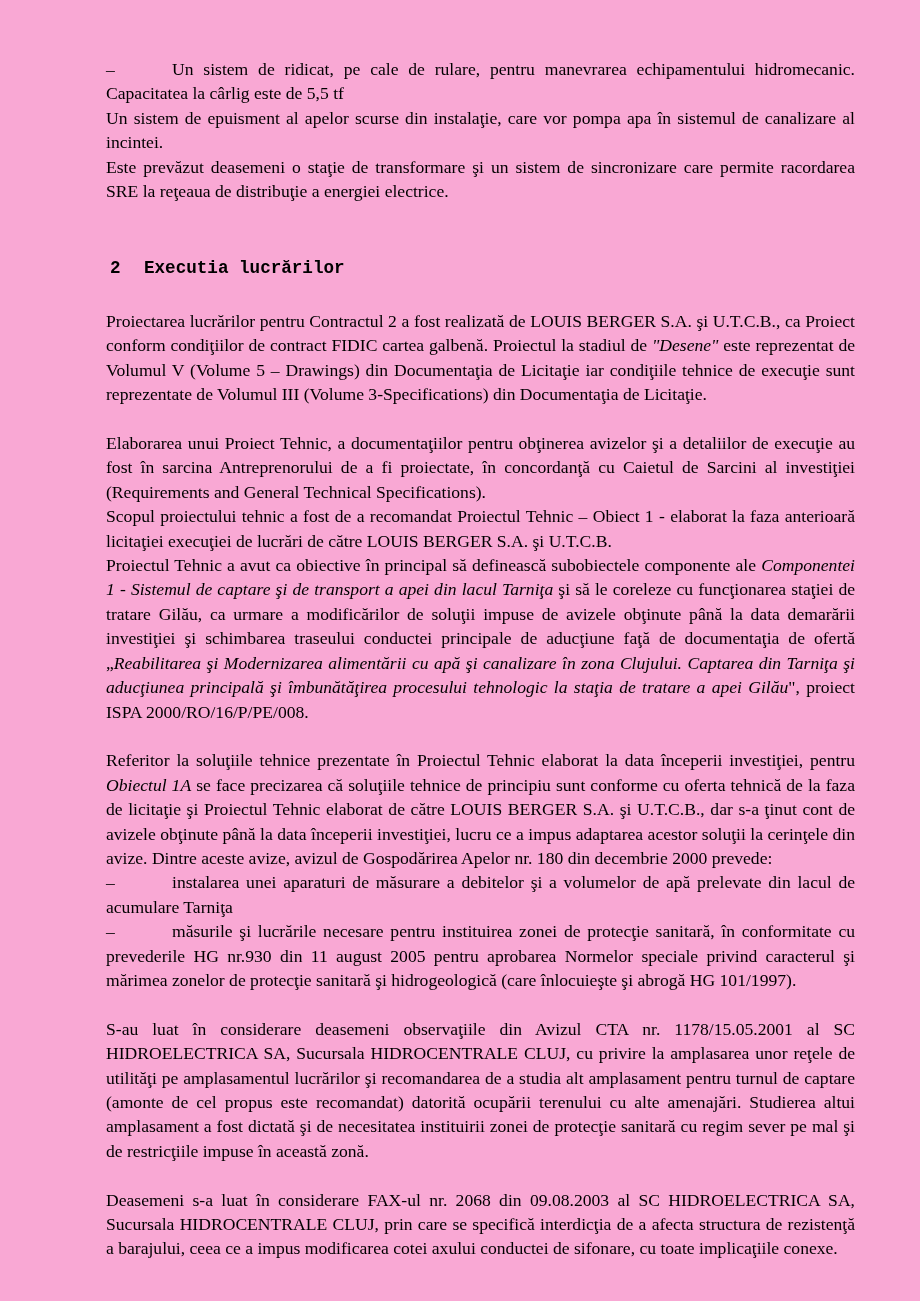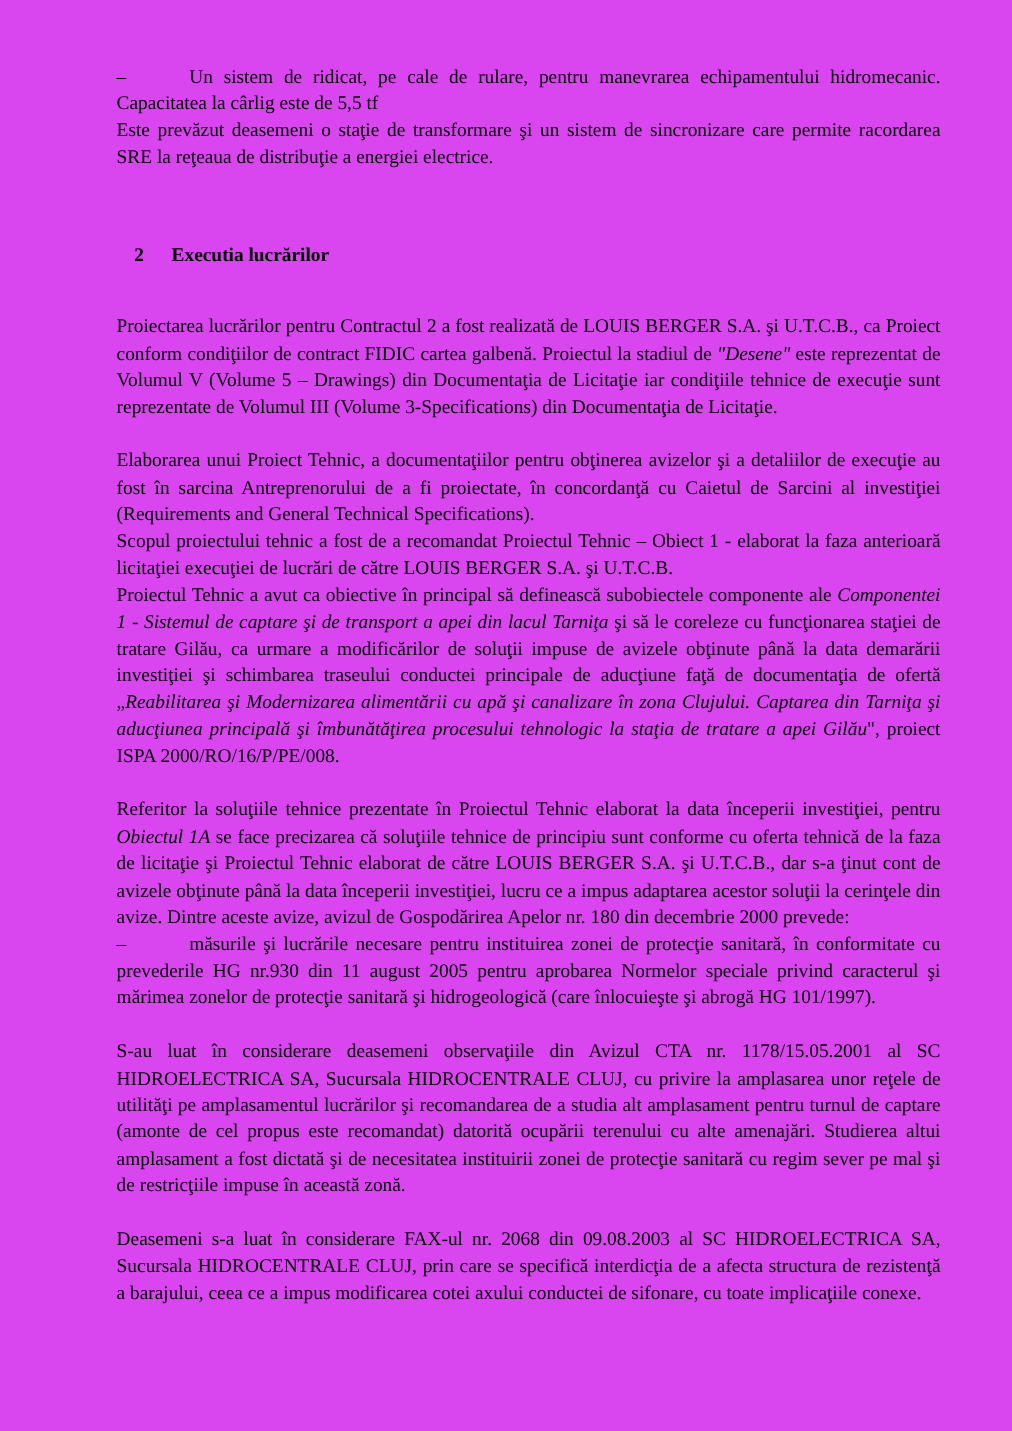--- a/index.html
+++ b/index.html
@@ -11,21 +11,21 @@
     width: 920px;
     height: 1301px;
     font-family: "Liberation Serif", "DejaVu Serif", serif;
     color: #000000;
     overflow: hidden;
   }
   .page {
     position: relative;
     width: 920px;
     height: 1301px;
-    background: #d946ef;
+    background: #f9a8d4;
     box-sizing: border-box;
     padding: 57px 65px 0 106px;
   }
   .doc-body {
     font-size: 17.6px;
     line-height: 24.4px;
     text-align: justify;
     text-justify: inter-word;
   }
   p {
@@ -34,22 +34,23 @@
   }
   .para {
     margin: 0;
     text-indent: 0;
   }
   .gap-sm { height: 24.4px; }
   .heading {
     font-weight: bold;
     font-size: 17.6px;
     line-height: 24.4px;
-    margin: 16px;
+    margin: 4px;
     text-align: left;
+    font-family: Liberation Mono, monospace;
   }
   .heading .num {
     display: inline-block;
     width: 34px;
   }
   .dashline {
     text-align: justify;
   }
   .dashline .dash {
     display: inline-block;
@@ -59,20 +60,21 @@
   b, .bd { font-weight: normal; }
 </style>
 </head>
 <body>
 
 <div class="page">
   <div class="doc-body">
 
     <p class="para dashline"><span class="dash">–</span><span>Un sistem de ridicat, pe cale de rulare, pentru manevrarea echipamentului hidromecanic. Capacitatea la cârlig este de 5,5 tf</span></p>
 
+    <p class="para">Un sistem de epuisment al apelor scurse din instalaţie, care vor pompa apa în sistemul de canalizare al incintei.</p>
 
 
     <p class="para">Este prevăzut deasemeni o staţie de transformare şi un sistem de sincronizare care permite racordarea SRE la reţeaua de distribuţie a energiei electrice.</p>
 
     <div class="gap-sm"></div>
     <div class="gap-sm"></div>
 
     <p class="heading"><span class="num">2</span><span>Executia lucrărilor</span></p>
 
     <div class="gap-sm"></div>
@@ -84,20 +86,21 @@
     <p class="para">Elaborarea unui Proiect Tehnic, a documentaţiilor pentru obţinerea avizelor şi a detaliilor de execuţie au fost în sarcina Antreprenorului de a fi proiectate, în concordanţă cu Caietul de Sarcini al investiţiei (Requirements and General Technical Specifications).</p>
 
     <p class="para"><span>Scopul proiectului tehnic a fost de a recomandat Proiectul Tehnic – </span><b>Obiect 1</b><span> - elaborat la faza anterioară licitaţiei execuţiei de lucrări de către LOUIS BERGER S.A. şi U.T.C.B.</span></p>
 
     <p class="para"><span>Proiectul Tehnic a avut ca obiective în principal să definească subobiectele componente ale </span><i>Componentei 1 - Sistemul de captare şi de  transport a apei din lacul Tarniţa</i><span> şi să le coreleze cu funcţionarea staţiei de tratare Gilău, ca urmare a modificărilor de soluţii impuse de avizele obţinute până la data demarării investiţiei şi schimbarea traseului conductei principale de aducţiune faţă de documentaţia de ofertă „</span><i>Reabilitarea şi Modernizarea alimentării cu apă şi canalizare în zona Clujului. Captarea din Tarniţa şi aducţiunea principală şi îmbunătăţirea procesului tehnologic la staţia de tratare a apei Gilău</i><span>", proiect </span><b>ISPA 2000/RO/16/P/PE/008</b><span>.</span></p>
 
     <div class="gap-sm"></div>
 
     <p class="para"><span>Referitor la soluţiile tehnice prezentate în Proiectul Tehnic elaborat la data începerii investiţiei, pentru </span><i>Obiectul 1A</i><span> se face precizarea că soluţiile tehnice de principiu sunt conforme cu oferta tehnică de la faza de licitaţie şi Proiectul Tehnic elaborat de către LOUIS BERGER S.A. şi U.T.C.B., dar s-a ţinut cont de avizele obţinute până la data începerii investiţiei, lucru ce a impus adaptarea acestor soluţii la cerinţele din avize. Dintre aceste avize, avizul de Gospodărirea Apelor nr. 180 din decembrie 2000 prevede:</span></p>
 
+    <p class="para dashline"><span class="dash">–</span><span>instalarea unei aparaturi de măsurare a debitelor şi a volumelor de apă prelevate din lacul de acumulare Tarniţa</span></p>
 
     <p class="para dashline"><span class="dash">–</span><span>măsurile şi lucrările necesare pentru instituirea zonei de protecţie sanitară, în conformitate cu prevederile HG nr.930 din 11 august 2005 pentru aprobarea Normelor speciale privind caracterul şi mărimea zonelor de protecţie sanitară şi hidrogeologică (care înlocuieşte şi abrogă HG 101/1997).</span></p>
 
     <div class="gap-sm"></div>
 
     <p class="para">S-au luat în considerare deasemeni observaţiile din Avizul CTA nr. 1178/15.05.2001 al SC HIDROELECTRICA SA, Sucursala HIDROCENTRALE CLUJ, cu privire la amplasarea unor reţele de utilităţi pe amplasamentul lucrărilor şi recomandarea de a studia alt amplasament pentru turnul de captare (amonte de cel propus este recomandat) datorită ocupării terenului cu alte amenajări. Studierea altui amplasament a fost dictată şi de necesitatea instituirii zonei de protecţie sanitară cu regim sever pe mal şi de restricţiile impuse în această zonă.</p>
 
     <div class="gap-sm"></div>
 
     <p class="para">Deasemeni s-a luat în considerare FAX-ul nr. 2068 din 09.08.2003 al SC HIDROELECTRICA SA, Sucursala HIDROCENTRALE CLUJ, prin care se specifică interdicţia de a afecta structura de rezistenţă a barajului, ceea ce a impus modificarea cotei axului conductei de sifonare, cu toate implicaţiile conexe.</p>

